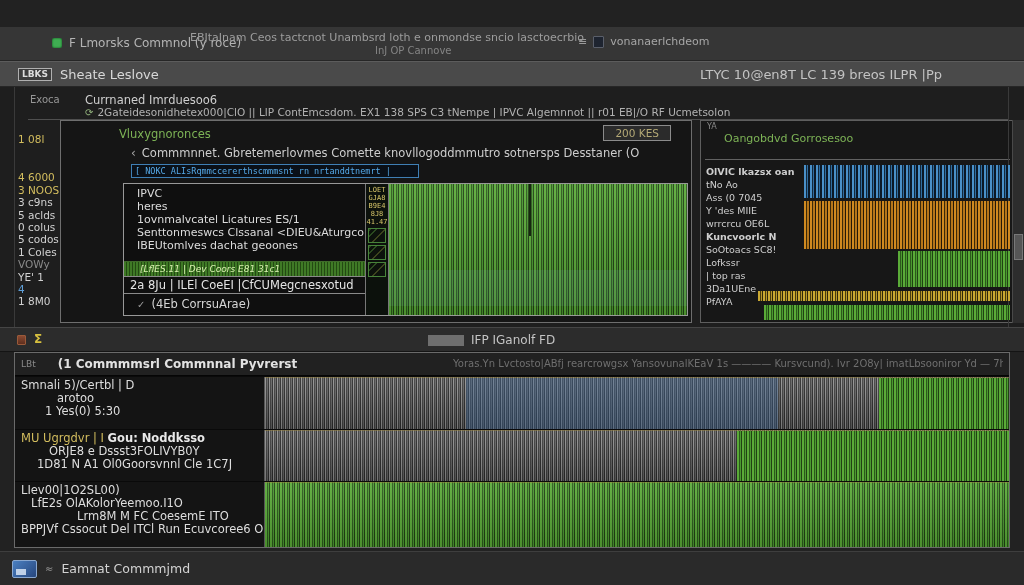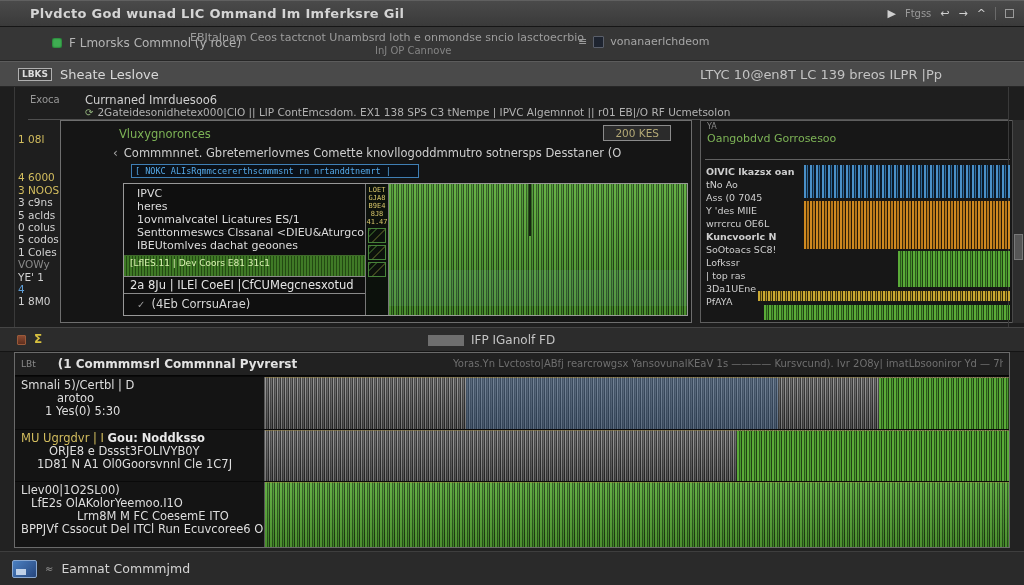--- a/index.html
+++ b/index.html
@@ -57,53 +57,53 @@
   .tone-blue { color:#5f9fd8; }
   .tone-green { color:#79b251; }
   .tone-bold { color:#e9e9e9; font-weight:bold; }
   .tone-plain { }
   
   .center-panel { position:absolute; left:60px; top:33px; width:632px; height:203px;
     border:1px solid #6e6e6e; background:#151515; }
   .cp-status { position:absolute; top:6px; left:58px; font-size:11.5px; color:#7db356; }
   .kes-badge { position:absolute; top:4px; right:20px; border:1px solid #8b8b8b; background:#2b2b2b;
     color:#b3a875; font-size:10.5px; padding:1px 11px; }
-  .cp-note { position:absolute; top:25px; left:52px; font-size:11.5px; color:#cdcdcd; white-space:nowrap; }
+  .cp-note { position:absolute; top:25px; left:70px; font-size:11.5px; color:#cdcdcd; white-space:nowrap; }
   .prompt-ic { color:#a9a9a9; margin-right:6px; font-size:12px; }
   .cp-input { position:absolute; top:43px; left:70px; width:288px; height:14px;
     border:1px solid #3f7fb5; background:#0a1018; color:#55a9e8;
     font-family:"DejaVu Sans Mono", monospace; font-size:8.5px; padding:0 3px; }
   .cp-box { position:absolute; left:62px; top:62px; right:3px; bottom:6px;
     border:1px solid #989898; display:flex; background:#0f0f0f; }
   .cp-left { width:242px; border-right:1px solid #777; display:flex; flex-direction:column; }
   .cp-list { flex:1; padding:3px 0 0 13px; }
   .cp-item { font-size:11px; line-height:13px; color:#dcdcdc; white-space:nowrap; overflow:hidden; }
-  .cp-highlight { height:21px; font-size:9px; line-height:14px; padding-left:6px; color:#d9f0b0;
+  .cp-highlight { height:15px; font-size:9px; line-height:14px; padding-left:16px; color:#d9f0b0;
     white-space:nowrap; overflow:hidden; border-top:1px solid #3f6a2a;
-    background:repeating-linear-gradient(90deg,#3f7a26 0,#3f7a26 2px,#234a12 2px,#234a12 3px); }
+    background:repeating-linear-gradient(90deg,#3f7a26 0,#3f7a26 2px,#234a12 2px,#234a12 3px);font-style:italic; }
   .cp-result { height:18px; border-top:1px solid #8a8a8a; border-bottom:1px solid #8a8a8a;
     font-size:11.5px; line-height:16px; padding-left:6px; color:#e4e4e4; white-space:nowrap; overflow:hidden; }
   .cp-footer { height:21px; font-size:11.5px; line-height:20px; padding-left:13px; color:#d6d6d6; }
   .check-ic { color:#9a9a9a; margin-right:6px; font-size:10px; }
   .cp-gauge { width:23px; border-right:1px solid #777; background:#0c110c; text-align:center;
     font-family:"DejaVu Sans Mono", monospace; font-size:7px; color:#d8c76a; overflow:hidden; }
   .gv { line-height:8px; white-space:nowrap; }
   #gauge-vals { padding-top:2px; }
   .gauge-cell { height:15px; margin:2px 2px 0 2px; border:1px solid #47823a;
     background:linear-gradient(135deg, rgba(90,160,60,.35) 0 8%, transparent 8% 22%, rgba(90,160,60,.4) 22% 30%, transparent 30% 55%, rgba(150,160,60,.35) 55% 62%, transparent 62%); }
   .cp-stripes { flex:1; position:relative;
     background:linear-gradient(180deg, rgba(255,255,255,.07), rgba(0,0,0,.16)),
       repeating-linear-gradient(90deg,#5aab38 0,#5aab38 2px,#2c5a1b 2px,#2c5a1b 3px,#4a9930 3px,#4a9930 4px,#1f4212 4px,#1f4212 5px); }
   .cp-band { position:absolute; left:0; right:0; bottom:7%; height:27%; background:rgba(140,190,230,.10); }
   .playhead { position:absolute; left:47%; top:0; width:2px; height:40%; background:rgba(8,18,6,.85); }
   
   .right-panel { position:absolute; left:700px; top:33px; right:0; height:203px;
     border:1px solid #5e5e5e; border-right:none; background:#171717; }
   .rp-corner { position:absolute; top:1px; left:6px; font-size:8px; color:#8a8a8a; }
-  .rp-header { position:absolute; top:11px; left:6px; font-size:11px; color:#7db356; }
+  .rp-header { position:absolute; top:11px; left:23px; font-size:11px; color:#7db356; }
   .rp-div { position:absolute; top:38px; left:4px; right:14px; border-top:1px solid #616161; }
   .rp-body { position:absolute; top:44px; left:5px; right:14px; bottom:2px; }
   .rp-labels { position:absolute; inset:0; z-index:2; }
   .rp-label { font-size:9.5px; line-height:13px; color:#cfcfcf; white-space:nowrap; }
   .rp-bar { position:absolute; z-index:1; }
   .bar-blue { left:98px; right:0; top:0; height:33px;
     background:repeating-linear-gradient(90deg,#4a90c8 0,#4a90c8 2px,#12283c 2px,#12283c 3px,#2f6da0 3px,#2f6da0 4px,#0b1826 4px,#0b1826 6px); }
   .bar-orange { left:98px; right:0; top:36px; height:48px;
     background:repeating-linear-gradient(90deg,#d08a20 0,#d08a20 2px,#3c2a08 2px,#3c2a08 3px,#b5761a 3px,#b5761a 5px,#241806 5px,#241806 6px); }
   .bar-green-right { right:0; width:37%; top:86px; height:36px;
@@ -159,32 +159,20 @@
     background:linear-gradient(135deg,#4a7fc1,#27477e); }
   .sb-icon-inner { position:absolute; left:3px; bottom:2px; width:10px; height:6px; background:#d7e4f4; opacity:.85; }
   .sb-prefix { font-size:10px; color:#9a9a9a; }
   .sb-label { font-size:12.5px; color:#d2d2d2; }
 </style>
 </head>
 <body>
 
 <div class="app">
 
-  <div class="titlebar">
-    <div class="tb-title">Plvdcto God wunad LIC Ommand Im Imferksre Gil</div>
-    <div class="tb-right">
-      <span class="tb-ic">▶</span>
-      <span class="tb-run-label">Ftgss</span>
-      <span class="tb-ic">↩</span>
-      <span class="tb-ic">→</span>
-      <span class="tb-ic">^</span>
-      <span class="tb-sep"></span>
-      <span class="tb-box"></span>
-    </div>
-  </div>
 
   <div class="toolbar">
     <div class="tl-left">
       <span class="dot-green"></span>
       <span class="tl-left-label">F Lmorsks Commnol (y roce)</span>
     </div>
     <div class="tl-center">
       <div class="tl-c1">EBJtaInam Ceos tactcnot Unambsrd loth e onmondse sncio lasctoecrbio</div>
       <div class="tl-c2">InJ OP Cannove</div>
     </div>

